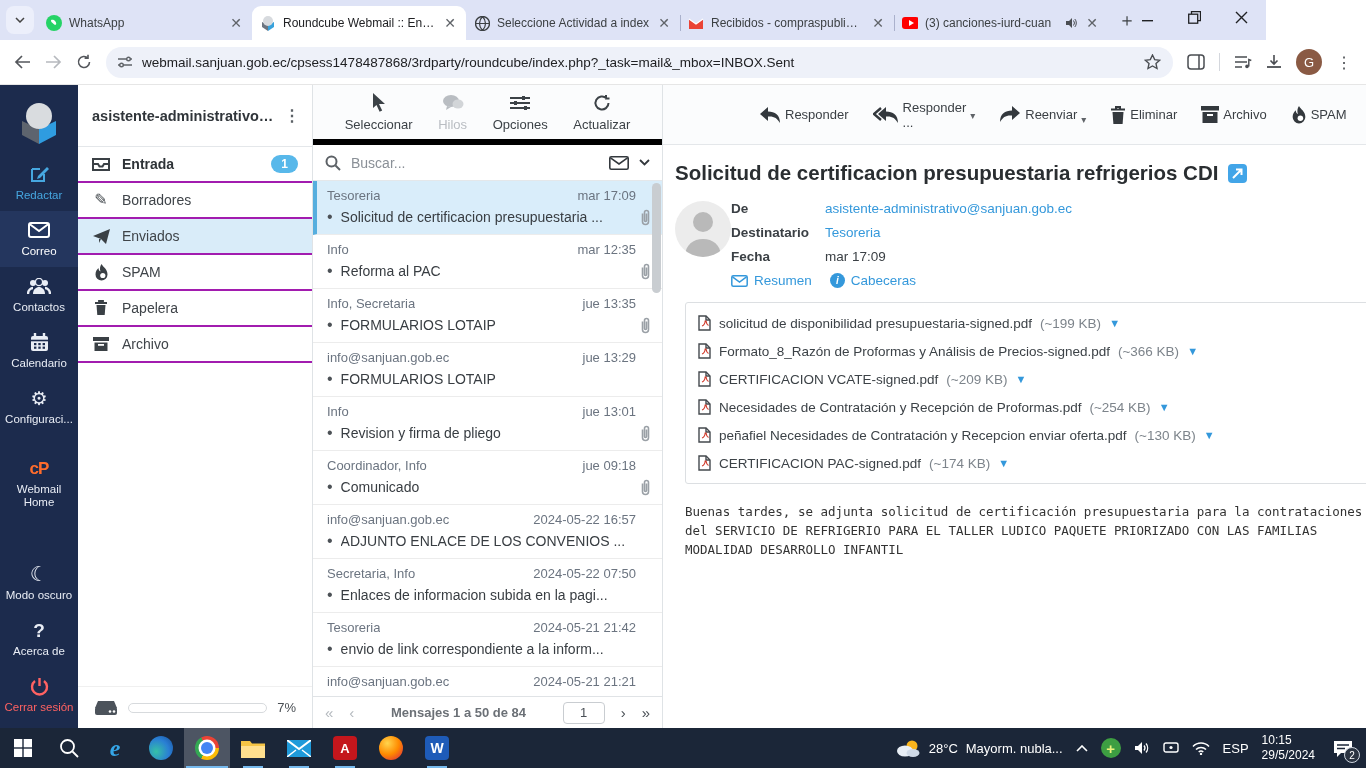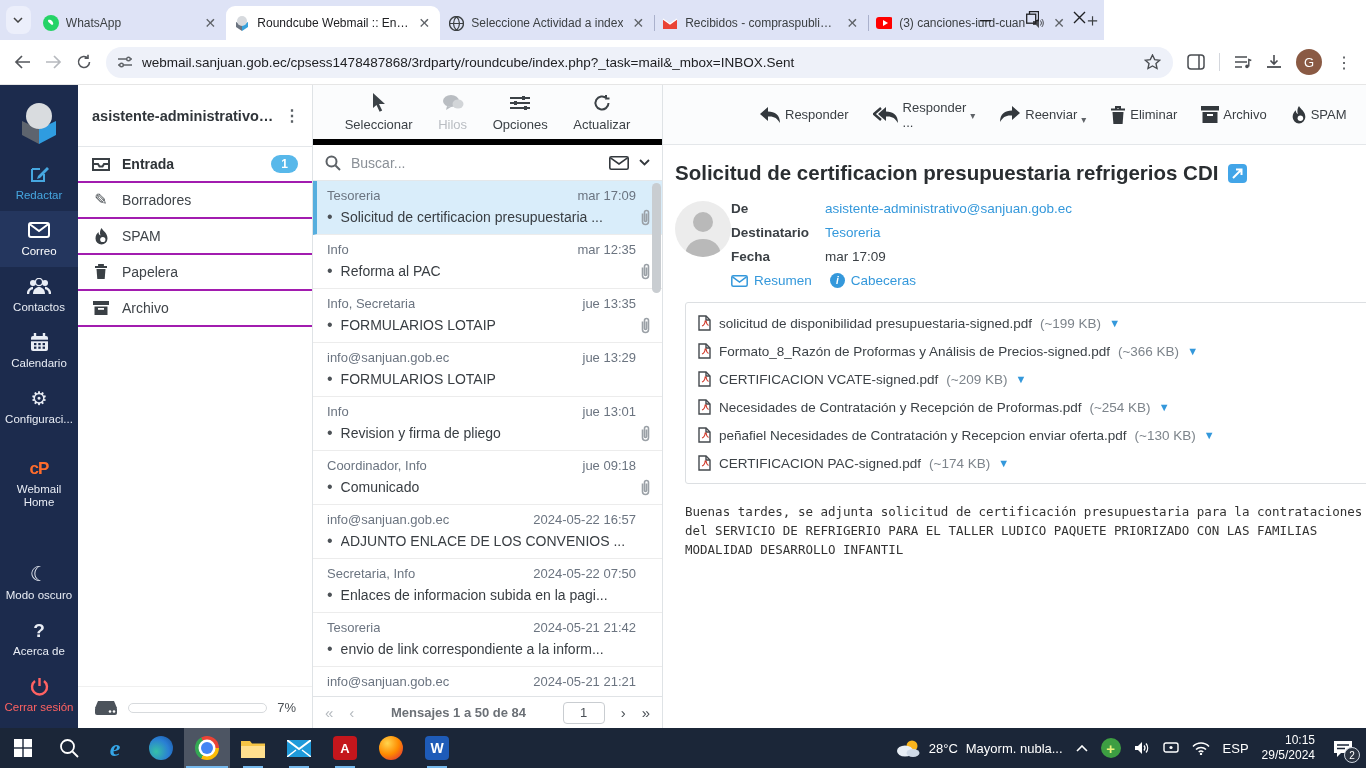--- a/index.html
+++ b/index.html
@@ -2,21 +2,21 @@
 <html><head>
 <meta charset="utf-8">
 <style>
   *{box-sizing:border-box;margin:0;padding:0}
   html,body{width:1366px;height:768px;overflow:hidden}
   body{font-family:"Liberation Sans",sans-serif;background:#fff;position:relative}
   svg{display:block}
   .ell{white-space:nowrap;overflow:hidden;text-overflow:ellipsis}
 
   
-  .tabstrip{position:absolute;top:0;left:0;width:1104px;height:40px;background:#dee3f6;display:flex;align-items:flex-end;padding-left:6px}
+  .tabstrip{position:absolute;top:0;left:0;width:1266px;height:40px;background:#dee3f6;display:flex;align-items:flex-end;padding-left:6px}
   .tabsearch{width:28px;height:28px;border-radius:8px;background:#eceffb;display:flex;align-items:center;justify-content:center;margin:0 4px 6px 0;color:#444}
   .tab{width:214px;height:34px;border-radius:9px 9px 0 0;display:flex;align-items:center;gap:7px;padding:0 8px;font-size:12px;color:#3c4043;position:relative}
   .tab .sep{position:absolute;right:-1px;top:9px;height:16px;width:1px;background:#aab1cc}
   .tab.active{background:#fff;color:#202124}
   .tab-title{flex:1}
   .tab-close{color:#5f6368;font-size:14px;padding:0 2px}
   .favicon{width:16px;height:16px;flex:0 0 16px;display:flex;align-items:center;justify-content:center}
   .newtab{width:26px;height:26px;margin:0 0 7px 6px;display:flex;align-items:center;justify-content:center;font-size:18px;color:#3c4043}
   .wincontrols{position:absolute;right:0;top:0;height:34px;display:flex;align-items:center;gap:34px;padding:0 18px;color:#202124}
   .addressbar{position:absolute;top:40px;left:0;width:1366px;height:45px;background:#fff;display:flex;align-items:center;gap:14px;padding:0 14px;border-bottom:1px solid #e6e6e6}
@@ -110,21 +110,21 @@
   .body-text{font-family:"DejaVu Sans Mono","Liberation Mono",monospace;font-size:12.5px;line-height:19px;color:#333;margin:18px 0 0 10px;max-width:690px}
 
   
   .taskbar{position:absolute;left:0;top:728px;width:1366px;height:40px;background:#1b2638;display:flex;align-items:center;color:#fff}
   .tb-icon{width:46px;height:40px;display:flex;align-items:center;justify-content:center;position:relative}
   .tb-icon.active{background:rgba(255,255,255,.22)}
   .tb-under{position:absolute;bottom:0;left:13px;right:13px;height:2px;background:#76b9ed}
   .tb-icon.active .tb-under{left:2px;right:2px}
   .tray{margin-left:auto;display:flex;align-items:center;gap:13px;padding-right:8px;font-size:13px}
   .weather{display:flex;align-items:center;gap:8px}
-  .clockbox{text-align:right;font-size:12px;line-height:15px}
+  .clockbox{text-align:left;font-size:12px;line-height:15px}
   .notif{position:relative;width:30px;height:30px;display:flex;align-items:center;justify-content:center}
   .notif-badge{position:absolute;right:-2px;bottom:0px;width:16px;height:16px;border-radius:50%;background:#2b3442;border:1px solid #cfd6e0;color:#fff;font-size:10px;display:flex;align-items:center;justify-content:center}
   .chrome-logo{width:24px;height:24px;border-radius:50%;background:conic-gradient(from -30deg,#ea4335 0 120deg,#fbbc05 0 240deg,#34a853 0 360deg);position:relative}
   .chrome-logo::after{content:"";position:absolute;left:6px;top:6px;width:12px;height:12px;border-radius:50%;background:#4285f4;box-shadow:0 0 0 2.5px #fff}
   .edge-logo{width:24px;height:24px;border-radius:50%;background:radial-gradient(circle at 30% 65%,#35c1a6,#2a7fd4 55%,#174f9e)}
   .ff-logo{width:24px;height:24px;border-radius:50%;background:radial-gradient(circle at 35% 30%,#ffd54d,#ff8a00 50%,#e8482b 80%,#c22e86)}
   .word-logo{width:24px;height:24px;border-radius:4px;background:#1e5bb8;color:#fff;font-weight:bold;font-size:14px;display:flex;align-items:center;justify-content:center}
   .pdf-logo{width:24px;height:24px;border-radius:4px;background:#c4161c;color:#fff;font-weight:bold;font-size:13px;display:flex;align-items:center;justify-content:center}
   .ie-logo{color:#35a6e8;font-size:24px;font-style:italic;font-weight:bold;font-family:"Liberation Serif",serif}
   .green-dot{width:20px;height:20px;border-radius:50%;background:#3d9e42;color:#eaf27c;font-size:15px;font-weight:bold;display:flex;align-items:center;justify-content:center;line-height:1}
@@ -379,20 +379,28 @@
           <svg width="18" height="13" viewBox="0 0 18 13">
             <path d="M1 1h16v11H1z M1 6h5l1.5 2.5h3L12 6h5" fill="none" stroke="#3a4045" stroke-width="2"></path>
           </svg>
         </span>
       <span class="flabel">Entrada</span>
       <span class="badge">1</span>
     </div>
     <div class="folder-row">
       <span class="fic glyph" style="font-size:16px">✎</span>
       <span class="flabel">Borradores</span>
+    </div>
+    <div class="folder-row selected">
+      <span class="fic">
+          <svg width="17" height="15" viewBox="0 0 17 15">
+            <path d="M0 7L17 0l-4 15-5-5zM8 10l-2 4v-4z" fill="#3a4045"></path>
+          </svg>
+        </span>
+      <span class="flabel">Enviados</span>
     </div>
     <div class="folder-row">
       <span class="fic">
           <svg width="15" height="17" viewBox="0 0 15 17">
             <path d="M7.5 0C9 3 13.5 5 13.5 10.5a6 6 0 0 1-12 0C1.5 7 3 5.5 4.5 4c0 2 .8 3 2 3.5C5.5 5 6 2 7.5 0z" fill="#3a4045"></path>
             <circle cx="8.8" cy="11.5" r="2.6" fill="#fff"></circle>
           </svg>
         </span>
       <span class="flabel">SPAM</span>
     </div>

